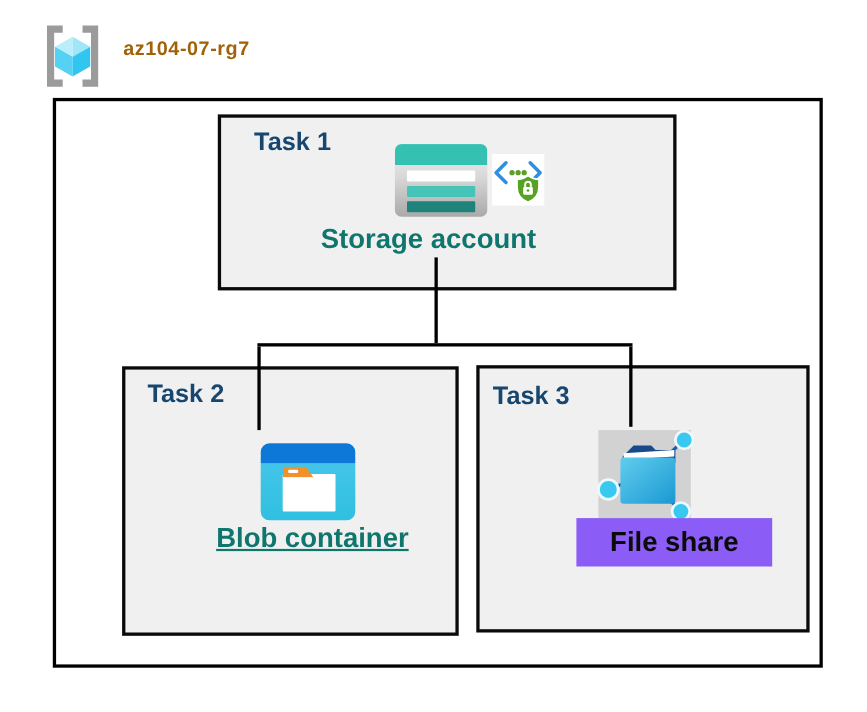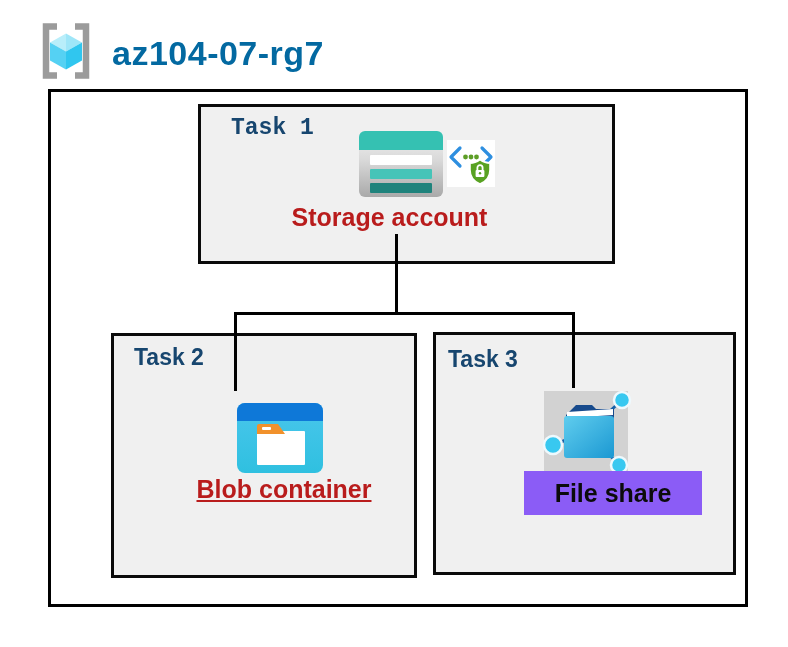--- a/index.html
+++ b/index.html
@@ -11,42 +11,42 @@
     position: relative;
     width: 788px;
     height: 647px;
     background: #ffffff;
     overflow: hidden;
   }
   
   .rg-icon { position: absolute; left: 37px; top: 21px; width: 58px; height: 60px; }
   .rg-title {
     position: absolute; left: 112px; top: 34px;
-    font-size: 34px; font-weight: bold; color: #0369a1; letter-spacing: 0.5px;
+    font-size: 18px; font-weight: bold; color: #a16207; letter-spacing: 0.5px;
   }
   
   .outer-box {
     position: absolute; left: 48px; top: 89px; width: 700px; height: 518px;
     border: 3px solid #000000; background: #ffffff;
   }
   .task-box {
     position: absolute; background: #f0f0f0; border: 3px solid #0a0a0a;
   }
   .task1 { left: 198px; top: 104px; width: 417px; height: 160px; }
   .task2 { left: 70px;  top: 333px; width: 306px; height: 245px; margin-left: 41px; }
   .task3 { left: 422px; top: 332px; width: 303px; height: 243px; margin-left: 11px; }
   .task-heading {
     position: absolute; font-size: 23px; font-weight: bold; color: #17466f;
   }
-  .task1 .task-heading { left: 30px; top: 8px; font-family: Liberation Mono, monospace; }
+  .task1 .task-heading { left: 30px; top: 8px; }
   .task2 .task-heading { left: 20px; top: 8px; }
   .task3 .task-heading { left: 12px; top: 11px; }
   .resource-label {
     position: absolute; text-align: center;
-    font-size: 25px; font-weight: bold; color: #b91c1c; white-space: nowrap;
+    font-size: 25px; font-weight: bold; color: #0f766e; white-space: nowrap;
   }
   .task1 .resource-label { left: 0; right: 34px; top: 96px; }
   .task2 .resource-label { left: 40px; right: 0; top: 139px; text-decoration: underline; }
   
   .line { position: absolute; background: #000000; }
   .line-v1 { left: 395px; top: 234px; width: 3px; height: 78px; }
   .line-h  { left: 234px; top: 312px; width: 341px; height: 3px; }
   .line-v2 { left: 234px; top: 315px; width: 3px; height: 76px; }
   .line-v3 { left: 572px; top: 315px; width: 3px; height: 73px; }
   

